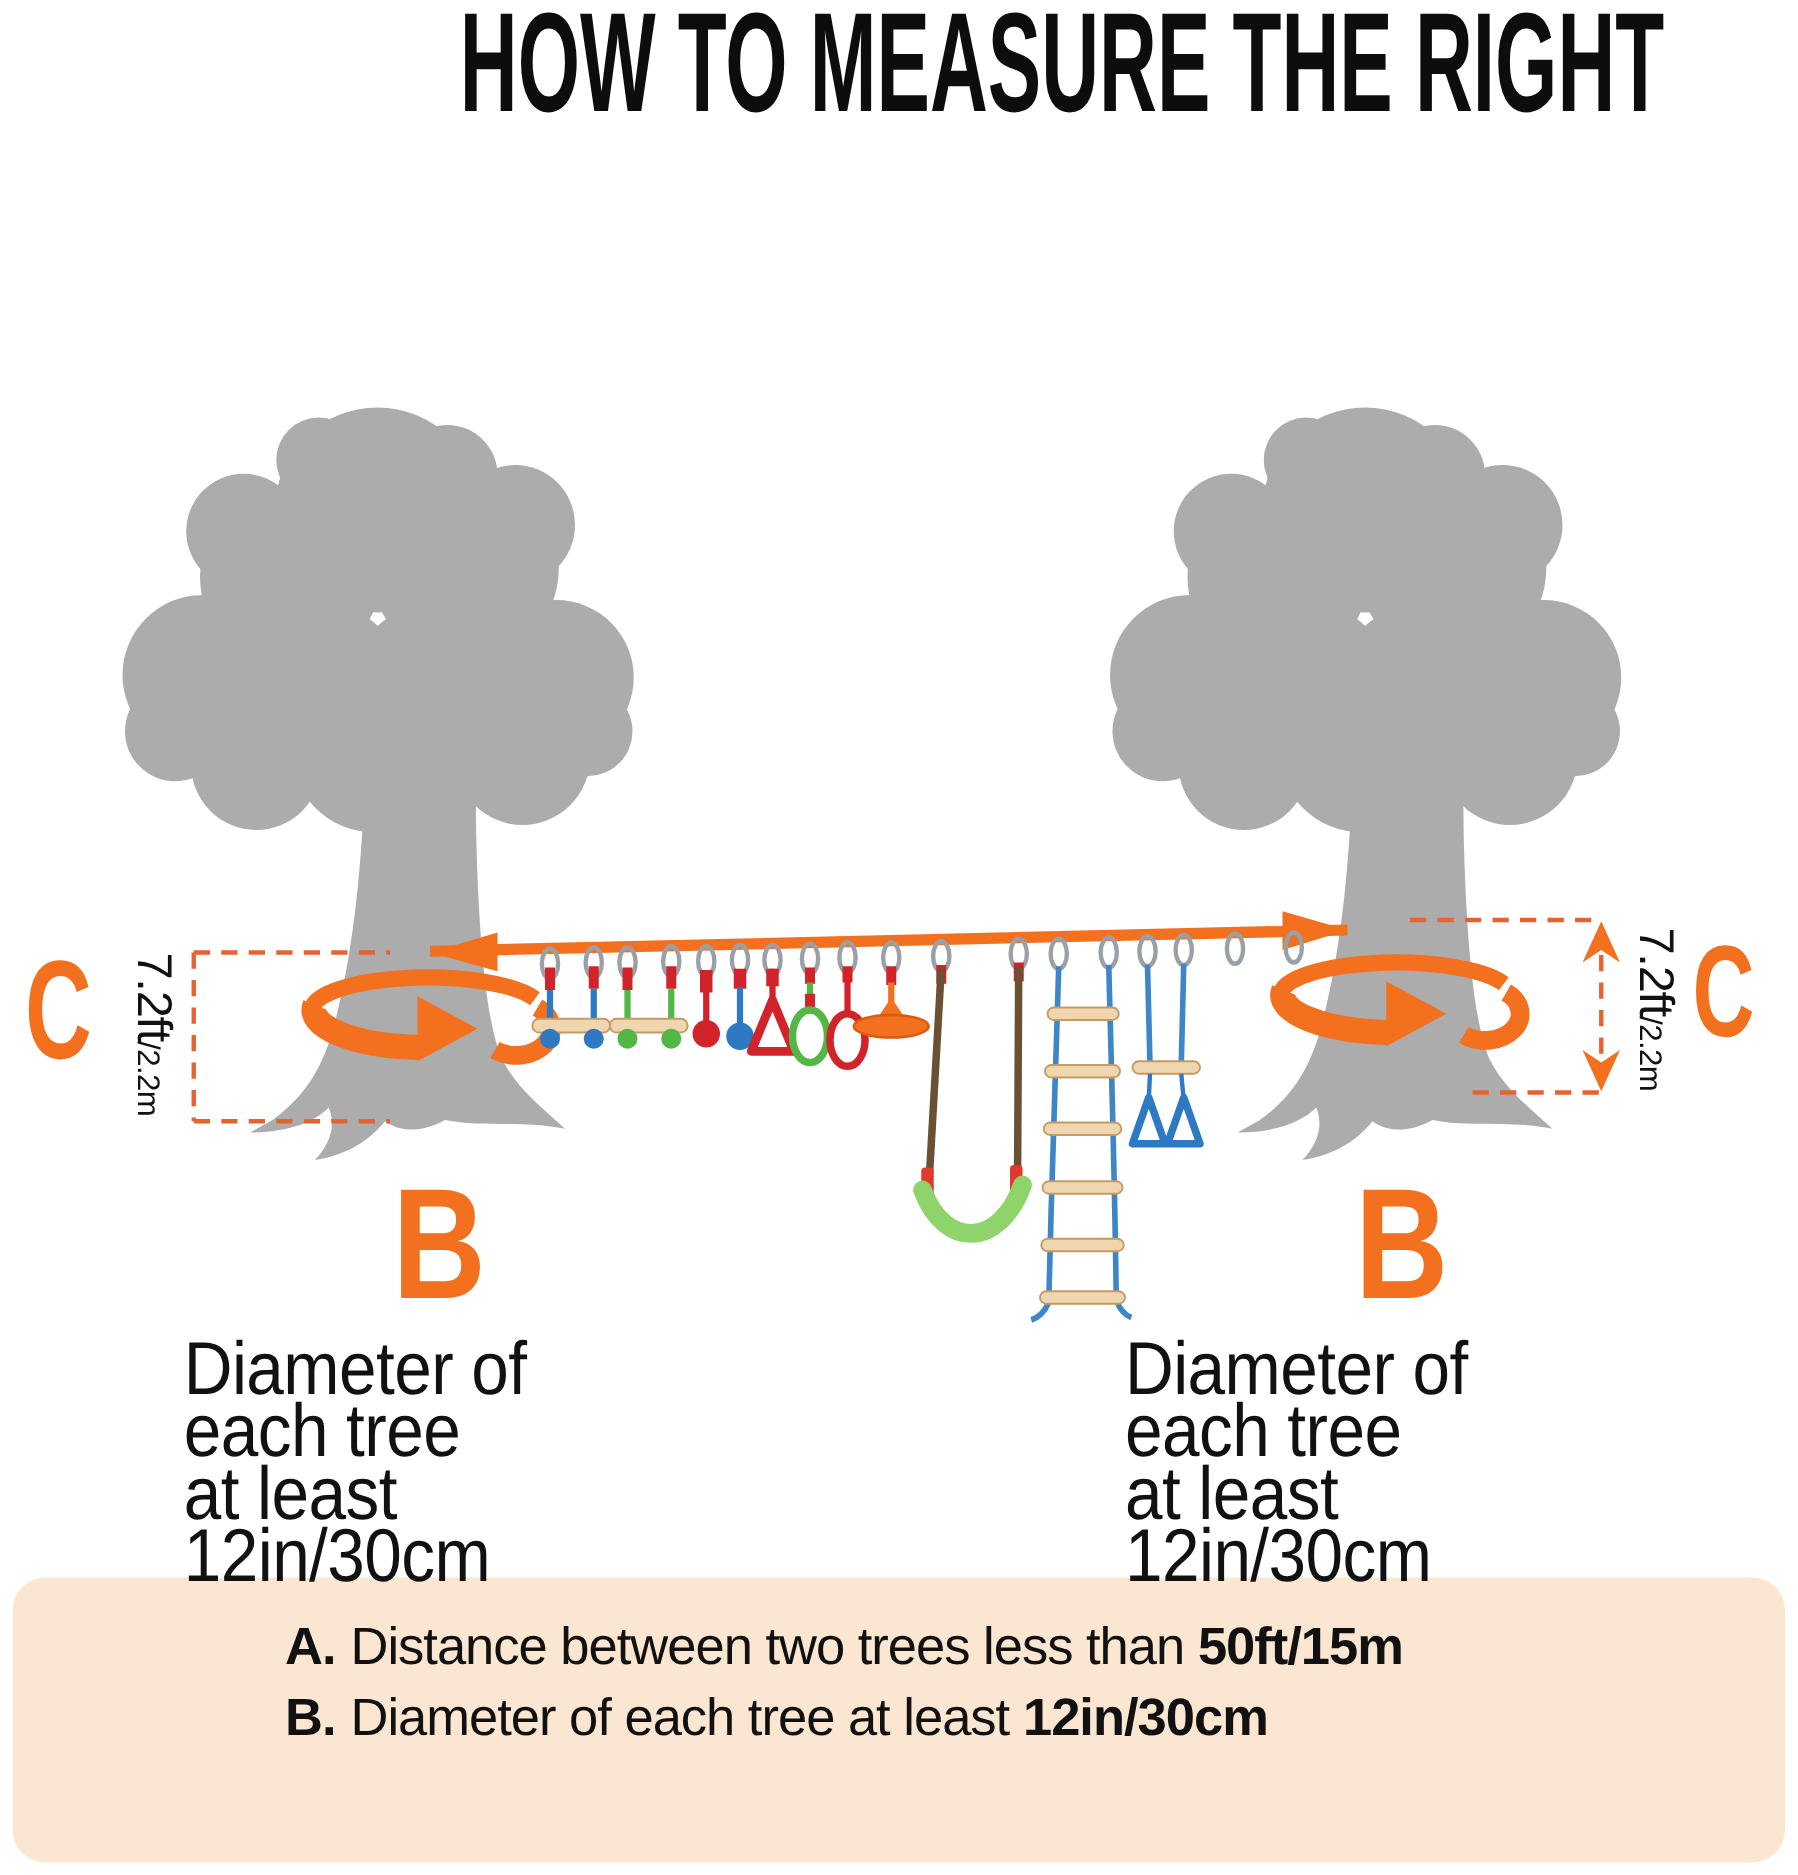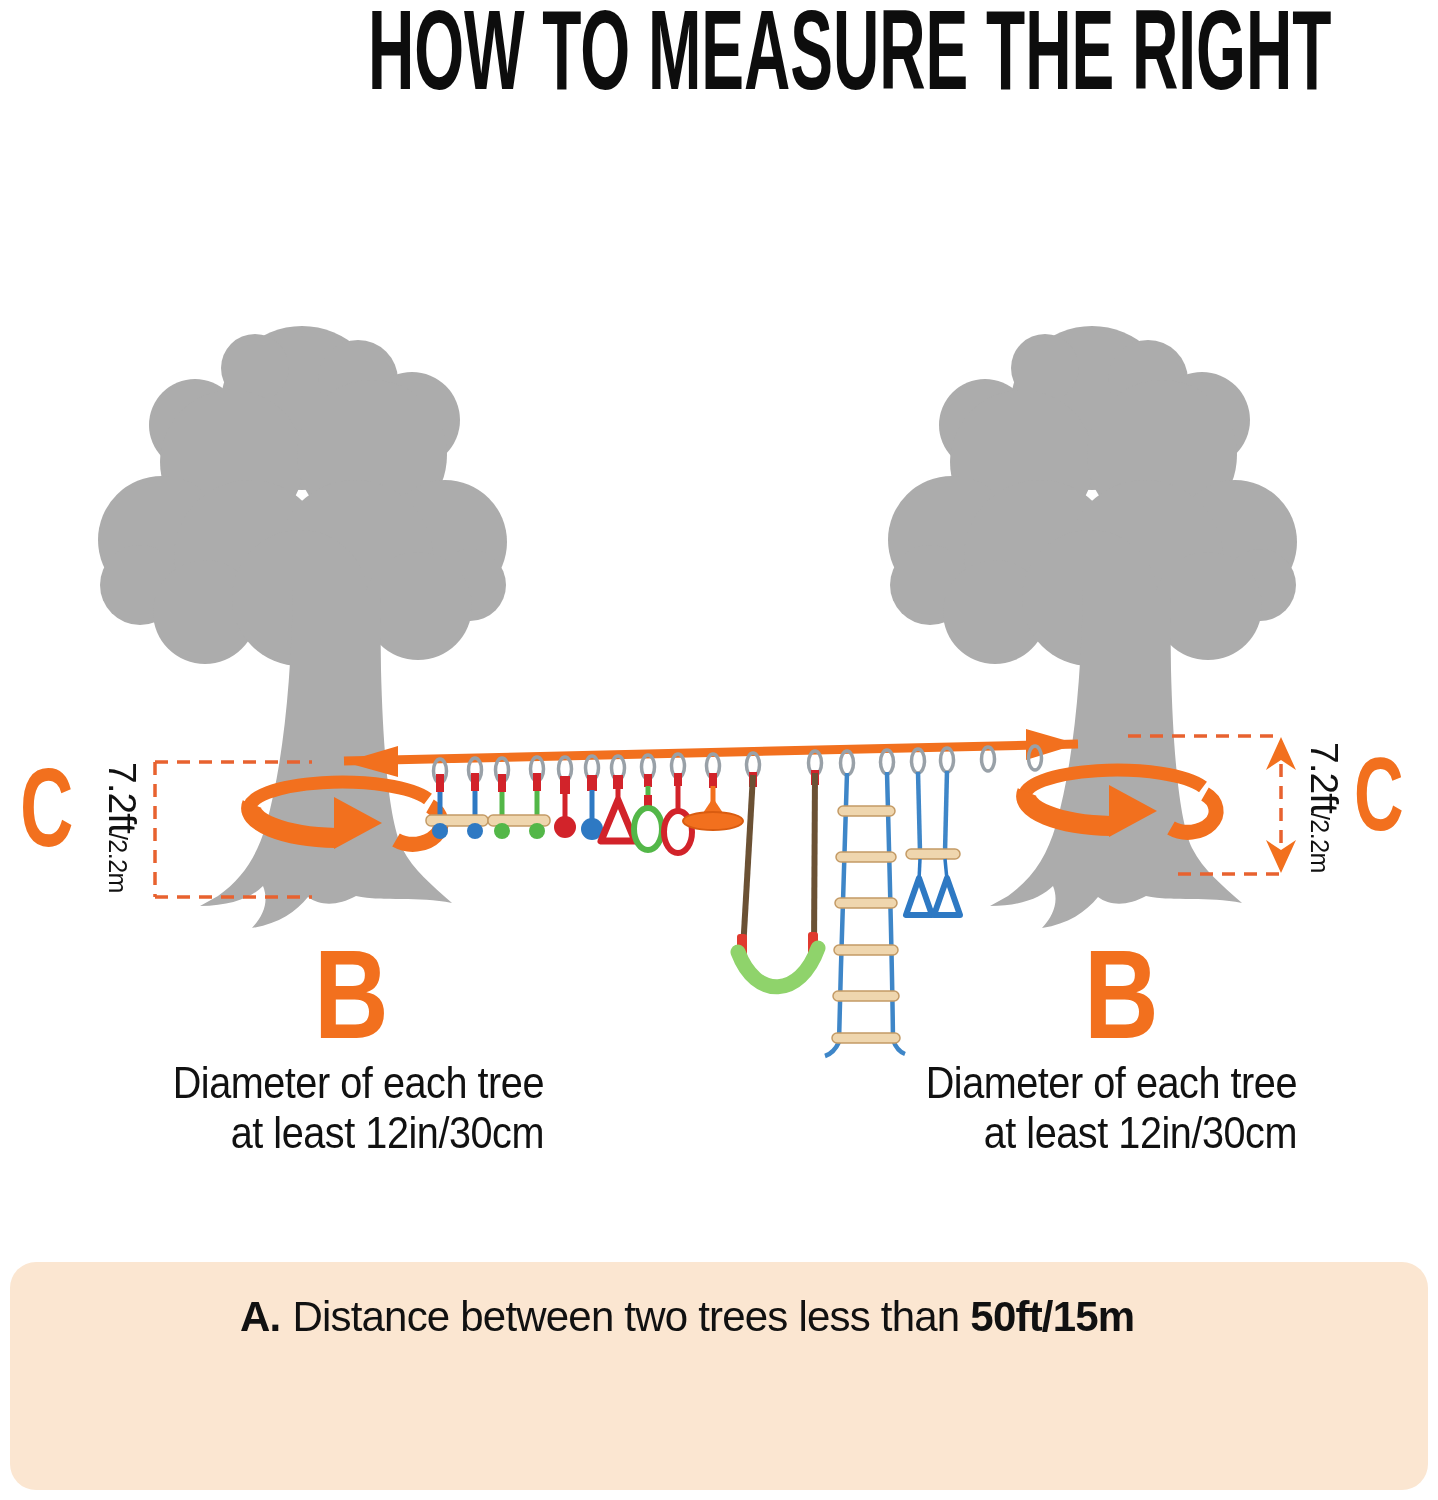--- a/index.html
+++ b/index.html
@@ -36,28 +36,28 @@
   #b-left .squeeze{transform:scaleX(0.82);}
   #b-right{left:1084px;top:932px;font-size:126px;}
   #b-right .squeeze{transform:scaleX(0.82);}
   
   .vlabel{white-space:nowrap;transform:rotate(90deg);transform-origin:0 0;line-height:1;}
   .vlabel .big{font-size:39px;font-weight:500;letter-spacing:-1px;}
   .vlabel .small{font-size:25px;letter-spacing:-0.5px;}
   #vlabel-left{left:142px;top:762px;}
   #vlabel-right{left:1344px;top:742px;}
   
-  .caption{width:440px;text-align:right;font-size:44px;line-height:50px;letter-spacing:-0.5px;}
+  .caption{width:440px;text-align:left;font-size:60px;line-height:50px;letter-spacing:-0.5px;margin-top:12px;}
   .caption .squeeze{display:inline-block;transform:scaleX(0.90);transform-origin:50% 50%;}
   #caption-left{left:125px;top:1058px;}
   #caption-right{left:878px;top:1058px;}
   
   #legend-panel{position:absolute;left:10px;top:1262px;width:1418px;height:228px;
     background:var(--panel-bg);border-radius:26px;z-index:1;}
-  #legend-list{left:240px;top:1288px;}
+  #legend-list{left:228px;top:1288px;}
   .legend-row{font-size:42px;line-height:57px;letter-spacing:-0.8px;white-space:nowrap;}
   .legend-row .pfx{font-weight:bold;margin-right:12px;}
   .legend-row .val{font-weight:bold;margin-left:11px;}
 </style>
 </head>
 <body>
 
 <div id="stage">
 
   <svg id="art" width="1438" height="1500" viewBox="0 0 1438 1500">
@@ -276,15 +276,18 @@
       <span>Diameter of each tree</span><br>
       <span>at least 12in/30cm</span>
     </span>
   </div>
 
   <div id="legend-panel"></div>
   <div class="txt" id="legend-list">
     <div class="legend-row">
       <span class="pfx">A.</span><span>Distance between two trees less than</span><span class="val">50ft/15m</span>
     </div>
+    <div class="legend-row">
+      <span class="pfx">B.</span><span>Diameter of each tree at least</span><span class="val">12in/30cm</span>
+    </div>
   </div>
 
 </div>
 
 </body></html>

